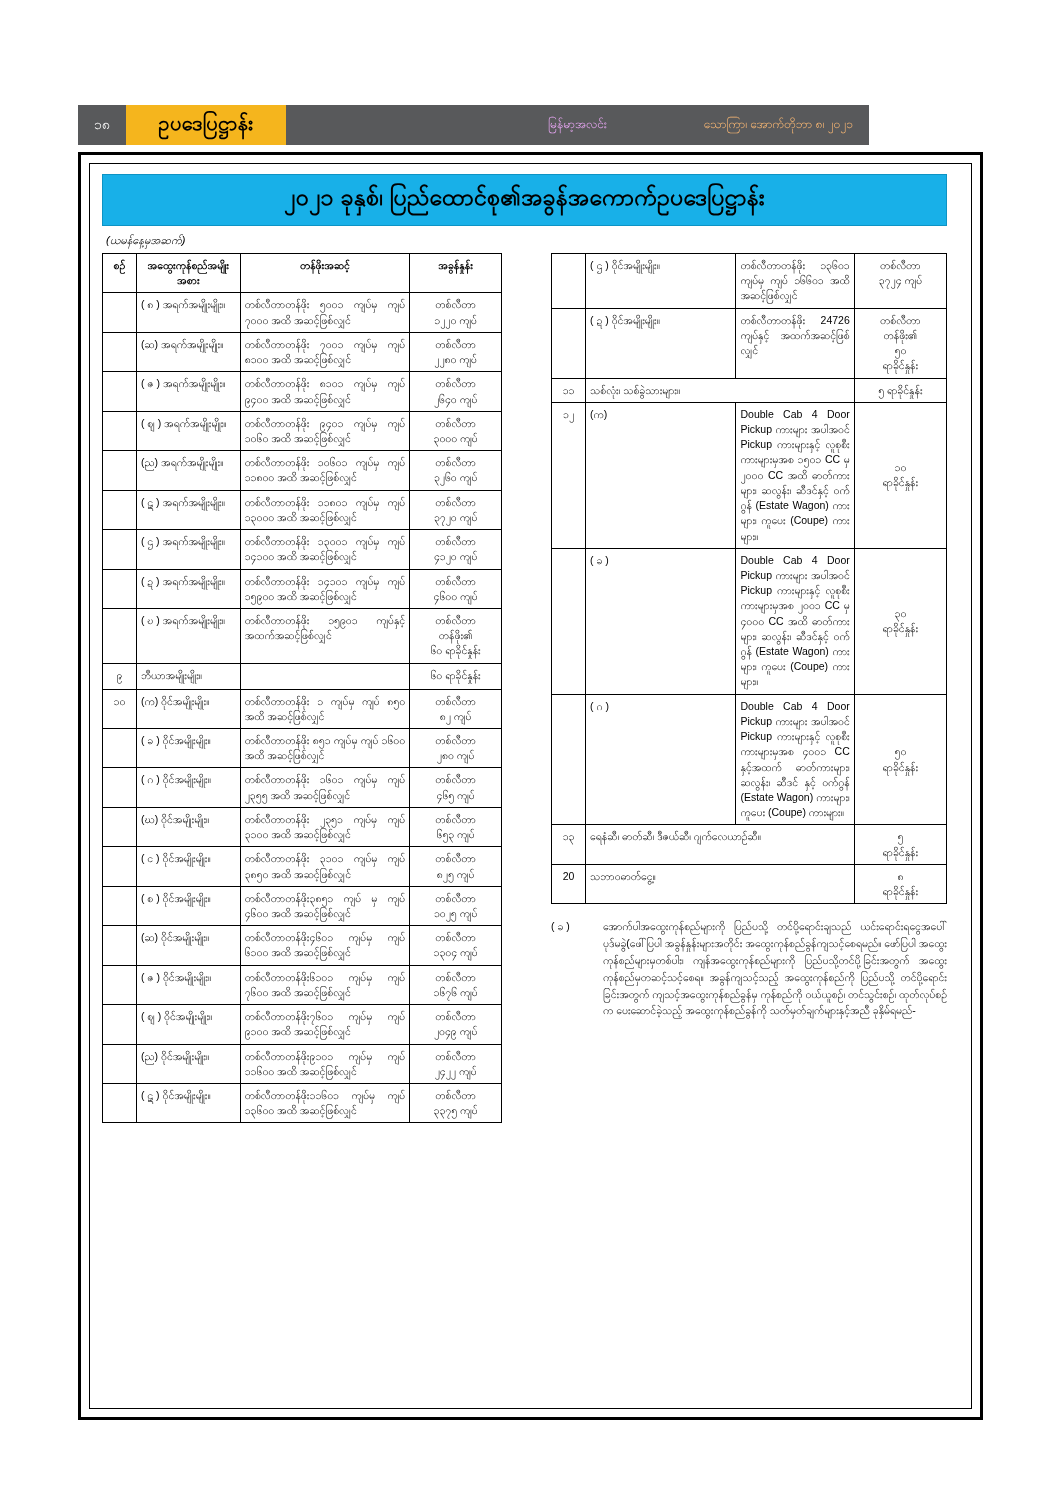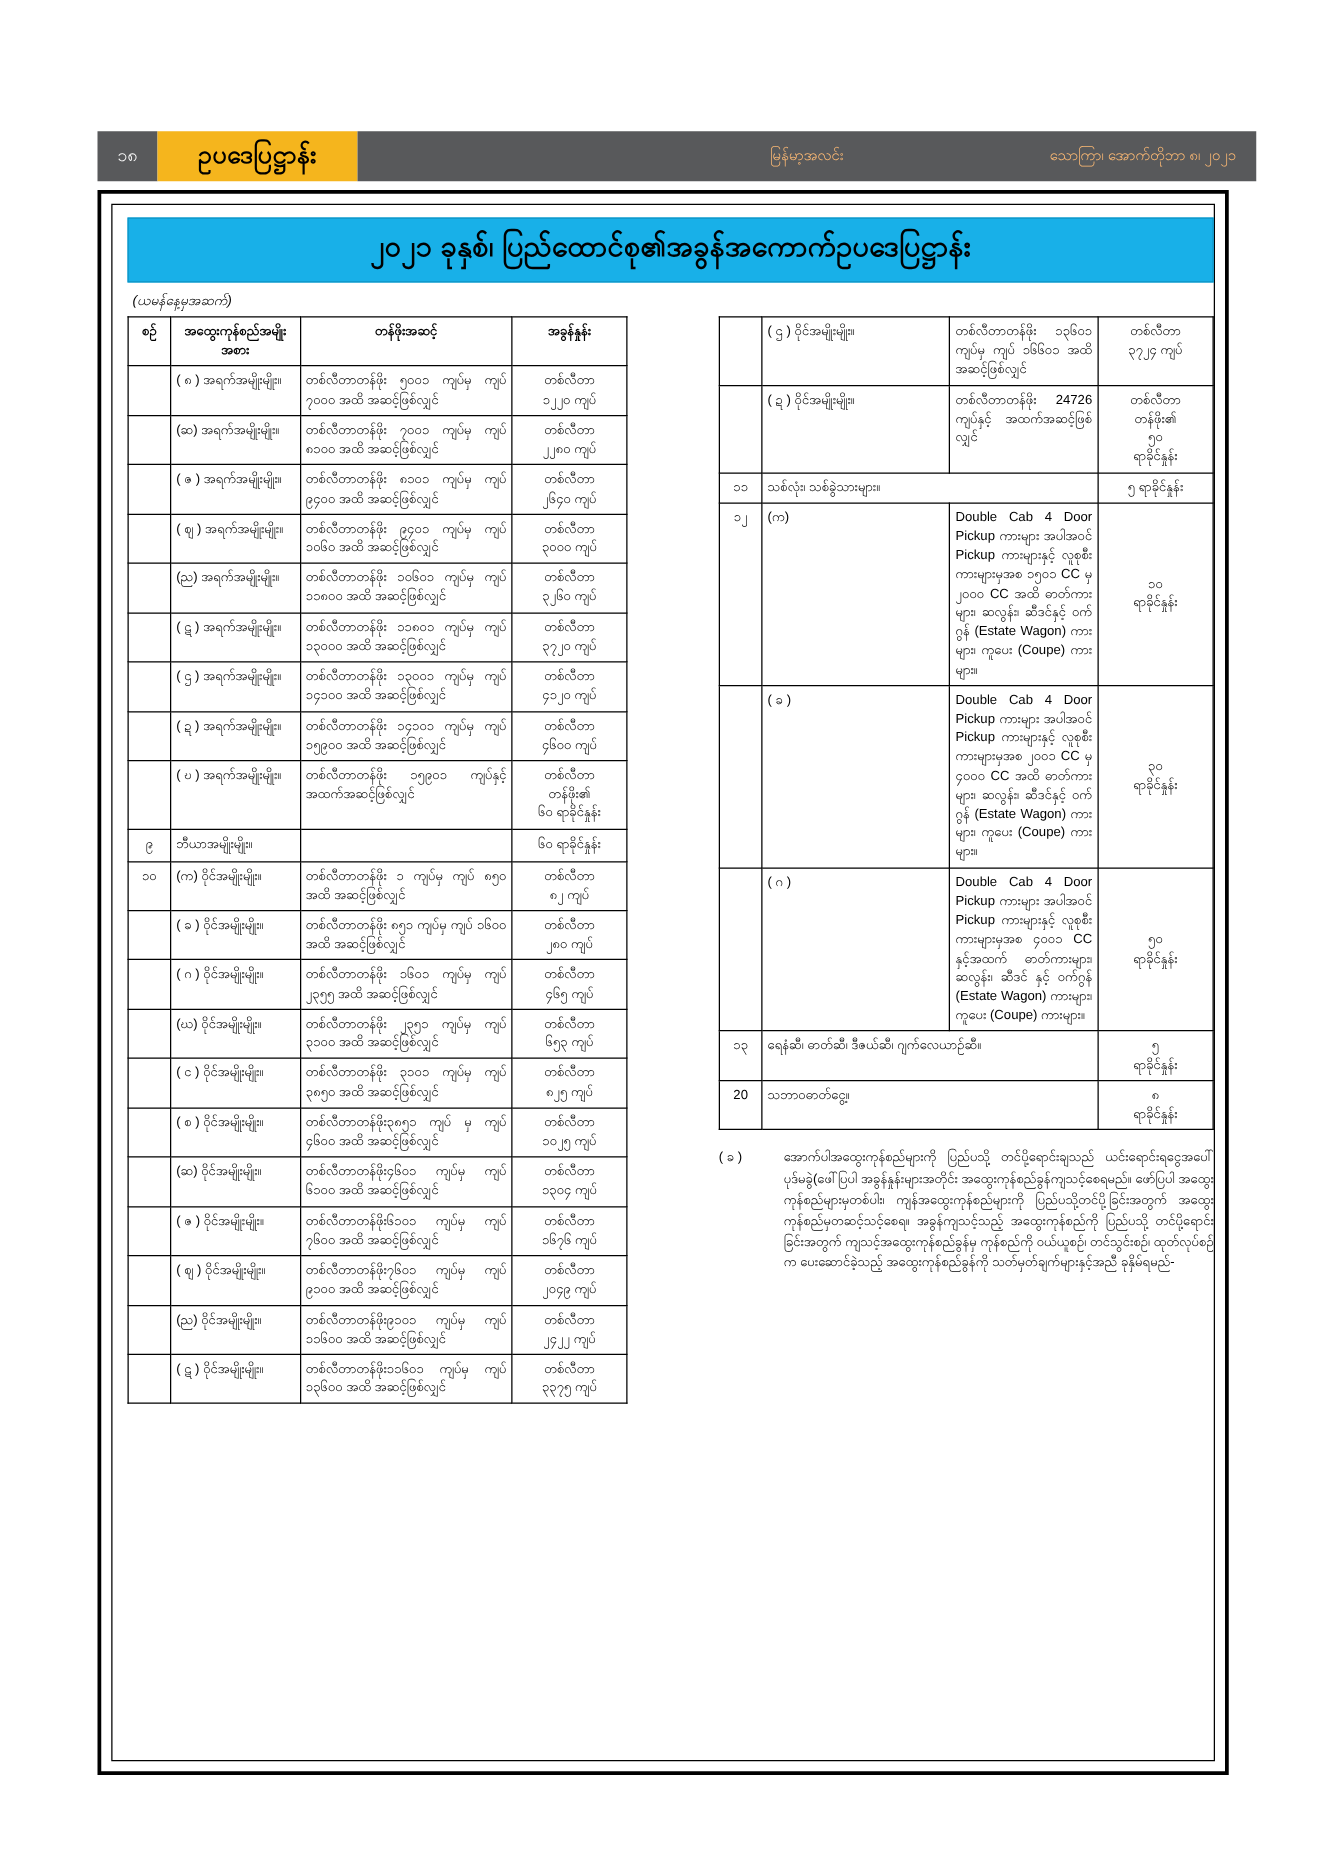--- a/index.html
+++ b/index.html
@@ -6,51 +6,51 @@
   html, body { margin:0; padding:0; }
   body {
     width:1060px; height:1500px;
     background:#ffffff;
     font-family:"Liberation Sans", sans-serif;
     color:#000;
     position:relative;
   }
   
   .masthead {
-    position:absolute; left:78px; top:105px; width:927px; height:40px;
+    position:absolute; left:78px; top:105px; width:791px; height:40px;
     display:flex; align-items:stretch;
   }
   .mast-pagenum {
     width:48px; background:#58595b; color:#fff;
     display:flex; align-items:center; justify-content:center;
     font-size:14px;
   }
   .mast-section {
     width:160px; background:#f5b51d; color:#000;
     display:flex; align-items:center; justify-content:center;
     font-size:20px; font-weight:bold; letter-spacing:.5px;
   }
   .mast-rest {
     flex:1; background:#58595b; color:#fff;
     display:flex; align-items:center; position:relative;
   }
   .mast-paper {
     position:absolute; left:50%; transform:translateX(-50%);
-    font-size:12px; color:#fdba74;
+    font-size:12px; color:#f0abfc;
   }
   .mast-date {
     position:absolute; right:16px; font-size:12px; color:#fdba74;
   }
   
   .frame {
     position:absolute; left:78px; top:152px; width:905px; height:1268px;
     border:3px solid #000; background:#fff;
     padding:8px;
   }
-  .frame-inner { border:1px solid #000; width:100%; height:100%; padding:10px 0 12px 12px; position:relative;}
+  .frame-inner { border:1px solid #000; width:100%; height:100%; padding:10px 24px 12px 12px; position:relative;}
   .title-bar {
     background:#18b0e8; color:#000;
     text-align:center; font-size:23px; font-weight:bold;
     padding:7px 0 9px 0; letter-spacing:.3px;
     border:1px solid #0d93c4;
   }
   .subnote { font-size:11px; font-style:italic; margin:7px 0 4px 4px; }
   .columns { display:flex; gap:18px; margin-top:2px; }
   .col-left { width:400px; }
   .col-right { width:396px; margin-left:auto; }

